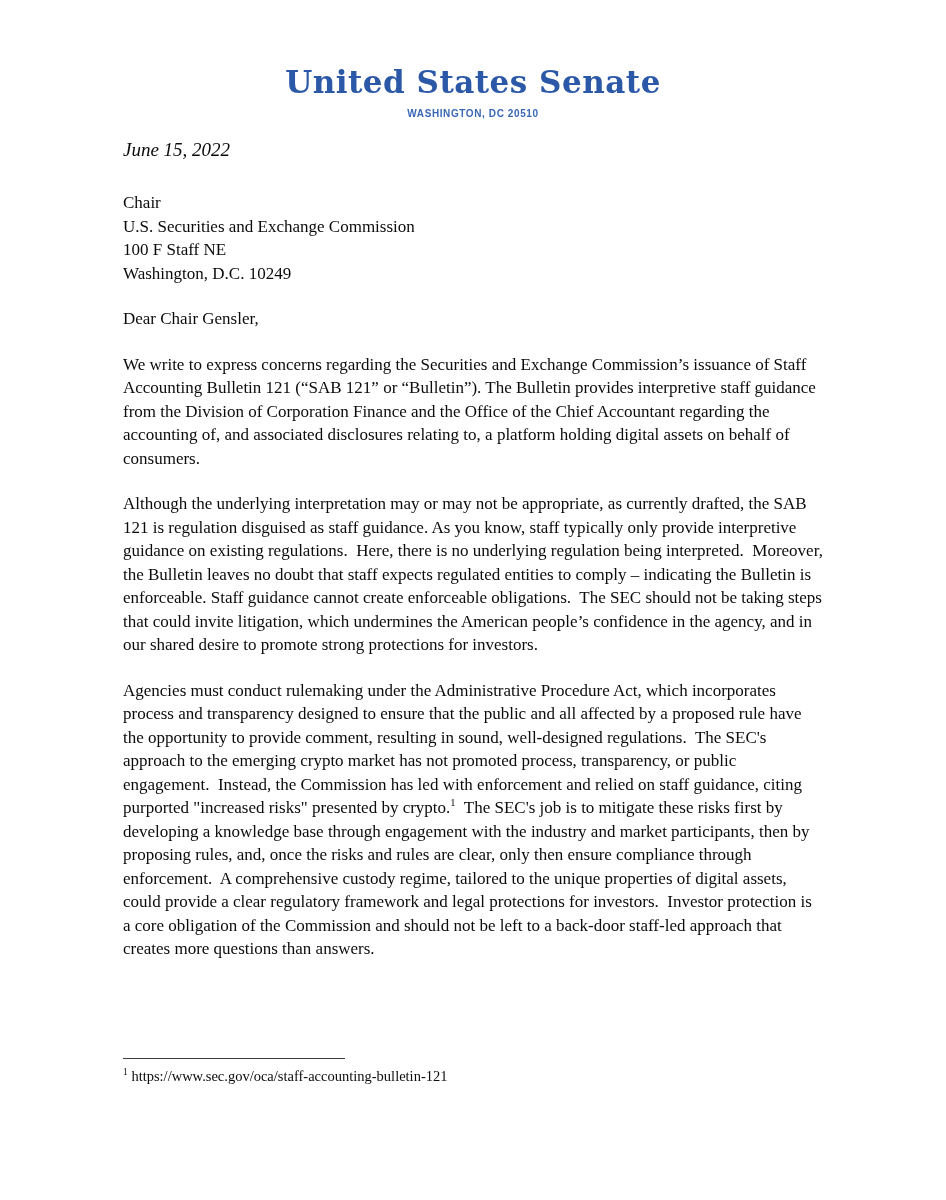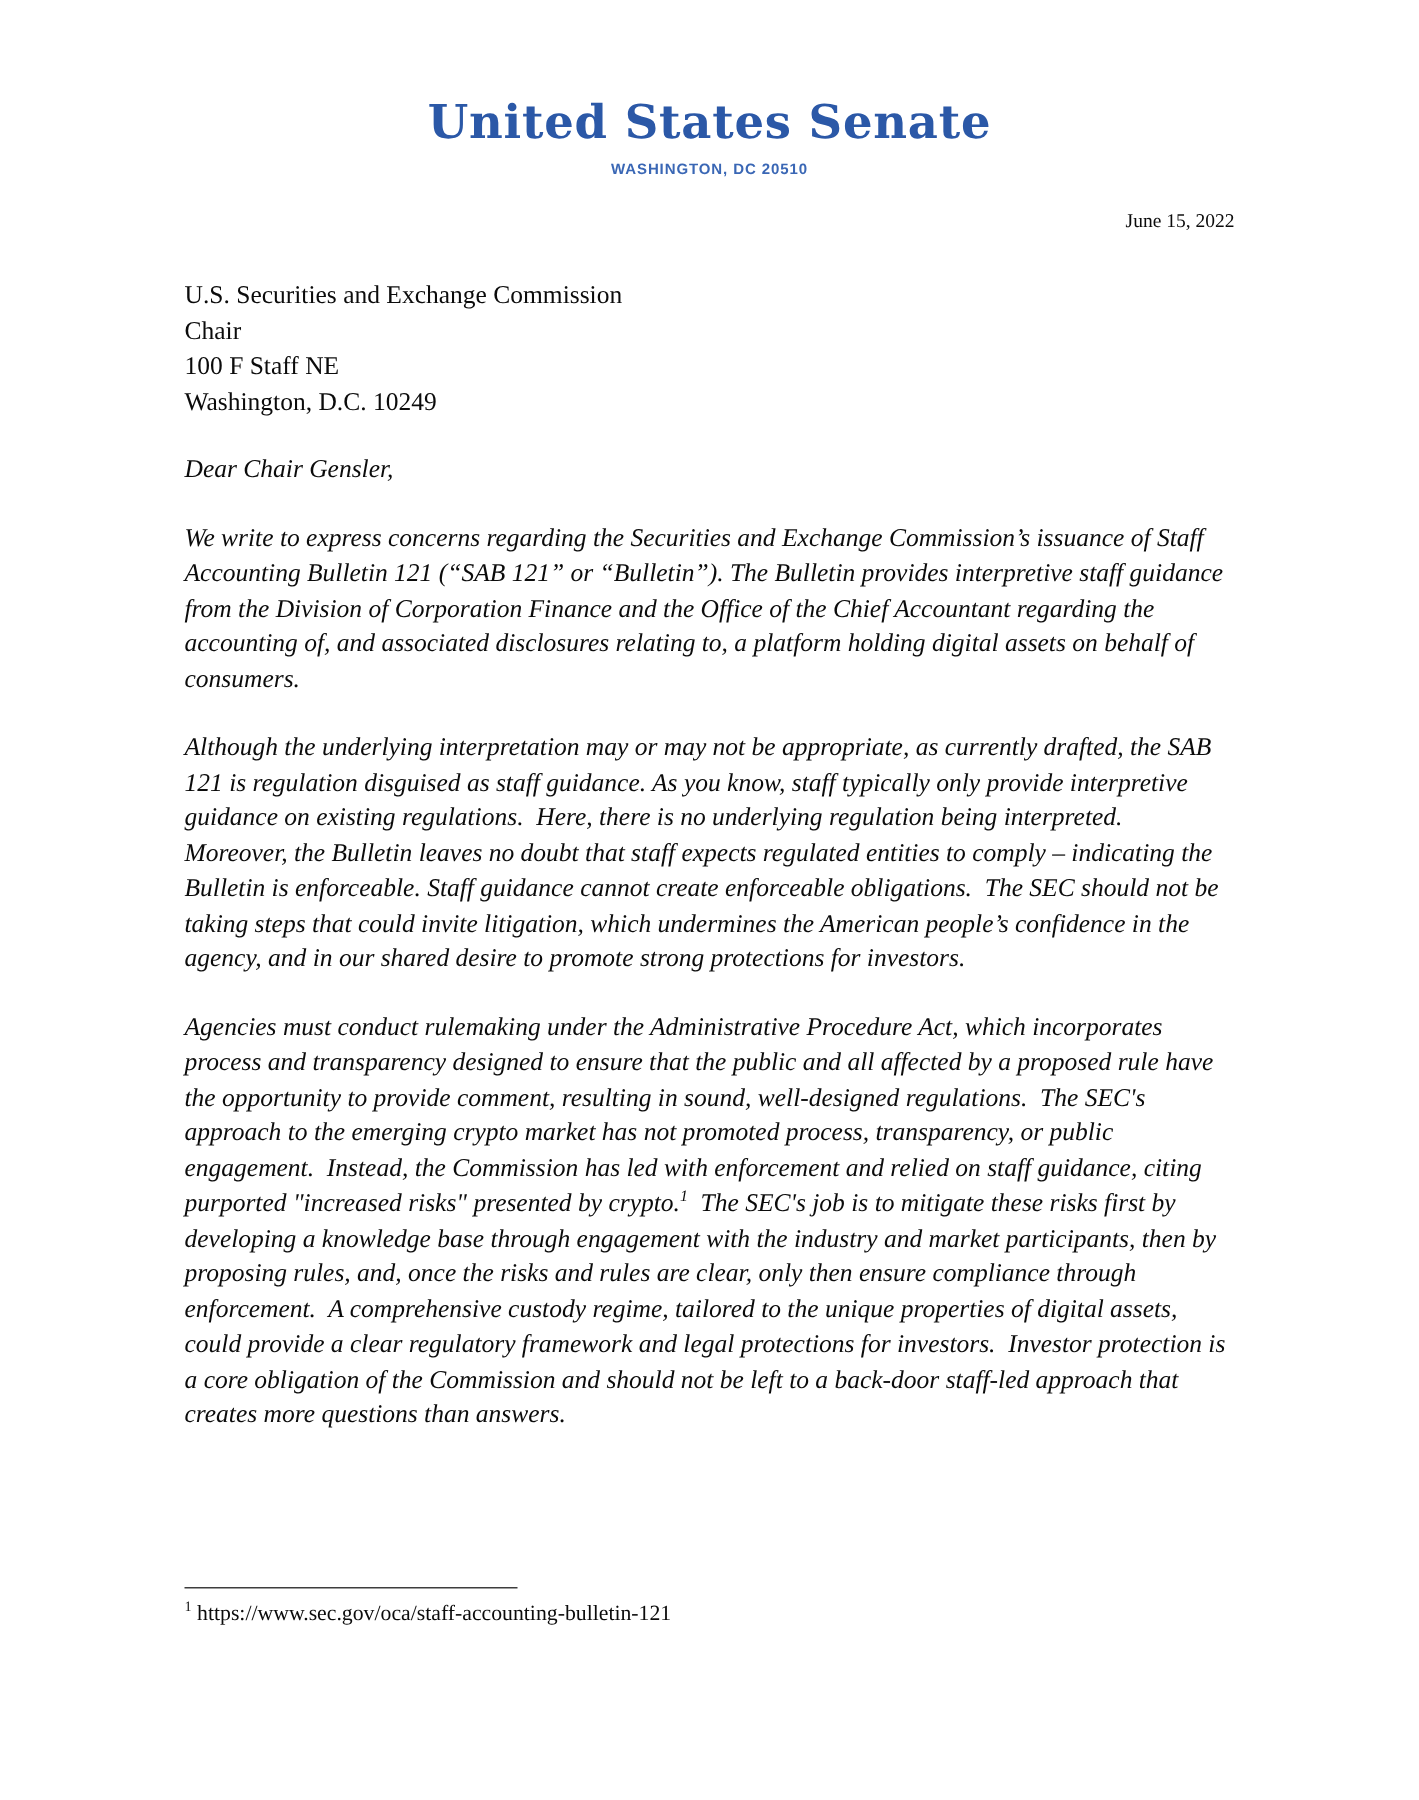--- a/index.html
+++ b/index.html
@@ -32,36 +32,36 @@
   }
   .org-address {
     font-family: "Liberation Sans", sans-serif;
     font-size: 10px;
     font-weight: bold;
     color: #3a67b5;
     letter-spacing: 0.6px;
     margin-top: 8px;
   }
   .date-line {
-    text-align: right;
-    font-size: 13px;
+    text-align: left;
+    font-size: 19px;
     margin-top: 20px;
+    font-style: italic;
   }
   .recipient {
     margin-top: 30px;
     font-size: 17px;
     line-height: 23.5px;
   }
   .letter-body p {
     font-size: 17px;
     line-height: 23.5px;
     margin: 22px 0 0 0;
     white-space: pre-wrap;
     text-align: left;
-    font-style: italic;
   }
   .letter-body sup,
   .footnote-text sup {
     font-size: 10.5px;
     line-height: 0;
     vertical-align: super;
   }
   .footnote-block {
     position: absolute;
     left: 110px;
@@ -88,22 +88,22 @@
 <div class="page">
 
   <div class="letterhead">
     <div class="org-name">United States Senate</div>
     <div class="org-address">WASHINGTON, DC 20510</div>
   </div>
 
   <div class="date-line">June 15, 2022</div>
 
   <div class="recipient">
+    <div>Chair</div>
     <div>U.S. Securities and Exchange Commission</div>
-    <div>Chair</div>
     <div>100 F Staff NE</div>
     <div>Washington, D.C. 10249</div>
   </div>
 
   <div class="letter-body">
     <p>Dear Chair Gensler,</p>
 
     <p>We write to express concerns regarding the Securities and Exchange Commission’s issuance of Staff Accounting Bulletin 121 (“SAB 121” or “Bulletin”). The Bulletin provides interpretive staff guidance from the Division of Corporation Finance and the Office of the Chief Accountant regarding the accounting of, and associated disclosures relating to, a platform holding digital assets on behalf of consumers.</p>
 
     <p>Although the underlying interpretation may or may not be appropriate, as currently drafted, the SAB 121 is regulation disguised as staff guidance. As you know, staff typically only provide interpretive guidance on existing regulations.  Here, there is no underlying regulation being interpreted.  Moreover, the Bulletin leaves no doubt that staff expects regulated entities to comply – indicating the Bulletin is enforceable. Staff guidance cannot create enforceable obligations.  The SEC should not be taking steps that could invite litigation, which undermines the American people’s confidence in the agency, and in our shared desire to promote strong protections for investors.</p>

